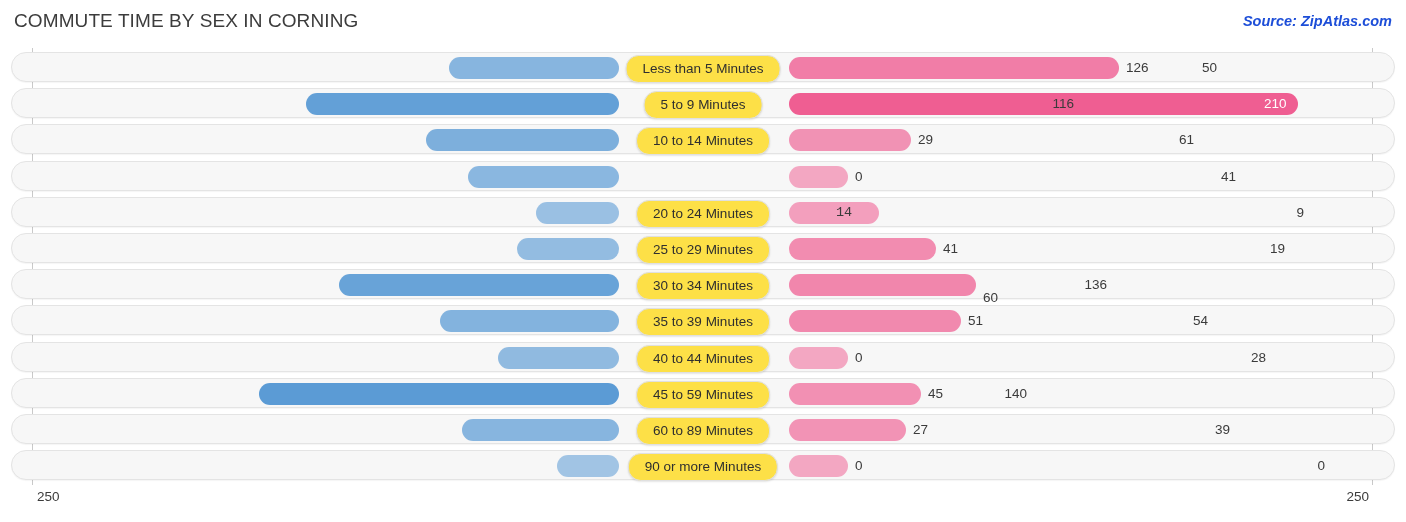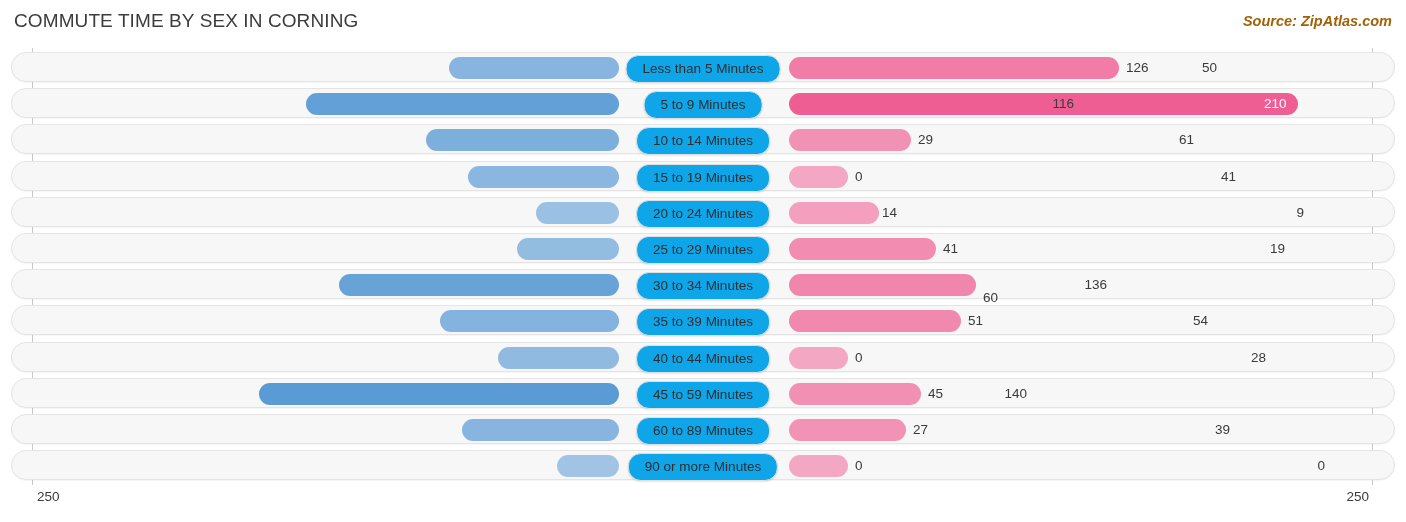--- a/index.html
+++ b/index.html
@@ -33,21 +33,21 @@
     font-weight: 400;
     white-space: nowrap;
   }
   .source {
     position: absolute;
     right: 14px;
     top: 13px;
     font-size: 14.5px;
     font-style: italic;
     font-weight: bold;
-    color: #a16207;
+    color: #1d4ed8;
     white-space: nowrap;
   }
 
   
   .plot {
     position: absolute;
     left: 0;
     top: 48px;
     width: 1406px;
     height: 438px;
@@ -103,21 +103,21 @@
 
   
   .cat {
     position: absolute;
     top: 2px;
     left: 50%;
     transform: translateX(-50%);
     height: 26px;
     line-height: 26px;
     padding: 0 16px;
-    background: #0ea5e9;
+    background: #fde047;
     border: 1px solid #e0e0e0;
     border-radius: 13px;
     font-size: 13.5px;
     color: #2f2f2f;
     white-space: nowrap;
     box-shadow: 0 1px 2px rgba(0,0,0,.10);
     z-index: 4;
   }
 
   
@@ -191,27 +191,26 @@
       <div class="bar female" style="left: 777px; width: 122px; opacity: 0.66;"></div>
       <div class="val left" style="right: 200px;">61</div>
       <div class="val right" style="left: 906px;">29</div>
       <div class="cat">10 to 14 Minutes</div>
     </div>
     <div class="row" style="top: 112.6px;">
       <div class="bar male" style="left: 456px; width: 151px; opacity: 0.7;"></div>
       <div class="bar female" style="left: 777px; width: 59px; opacity: 0.52;"></div>
       <div class="val left" style="right: 158px;">41</div>
       <div class="val right" style="left: 843px;">0</div>
-      <div class="cat">15 to 19 Minutes</div>
     </div>
     <div class="row" style="top: 148.8px;">
       <div class="bar male" style="left: 524px; width: 83px; opacity: 0.6;"></div>
       <div class="bar female" style="left: 777px; width: 90px; opacity: 0.58;"></div>
       <div class="val left" style="right: 90px;">9</div>
-      <div class="val right" style="left: 870px;">14</div>
+      <div class="val right" style="left: 824px; font-family: Liberation Mono, monospace;">14</div>
       <div class="cat">20 to 24 Minutes</div>
     </div>
     <div class="row" style="top: 185px;">
       <div class="bar male" style="left: 505px; width: 102px; opacity: 0.64;"></div>
       <div class="bar female" style="left: 777px; width: 147px; opacity: 0.7;"></div>
       <div class="val left" style="right: 109px;">19</div>
       <div class="val right" style="left: 931px;">41</div>
       <div class="cat">25 to 29 Minutes</div>
     </div>
     <div class="row" style="top: 221.2px;">

